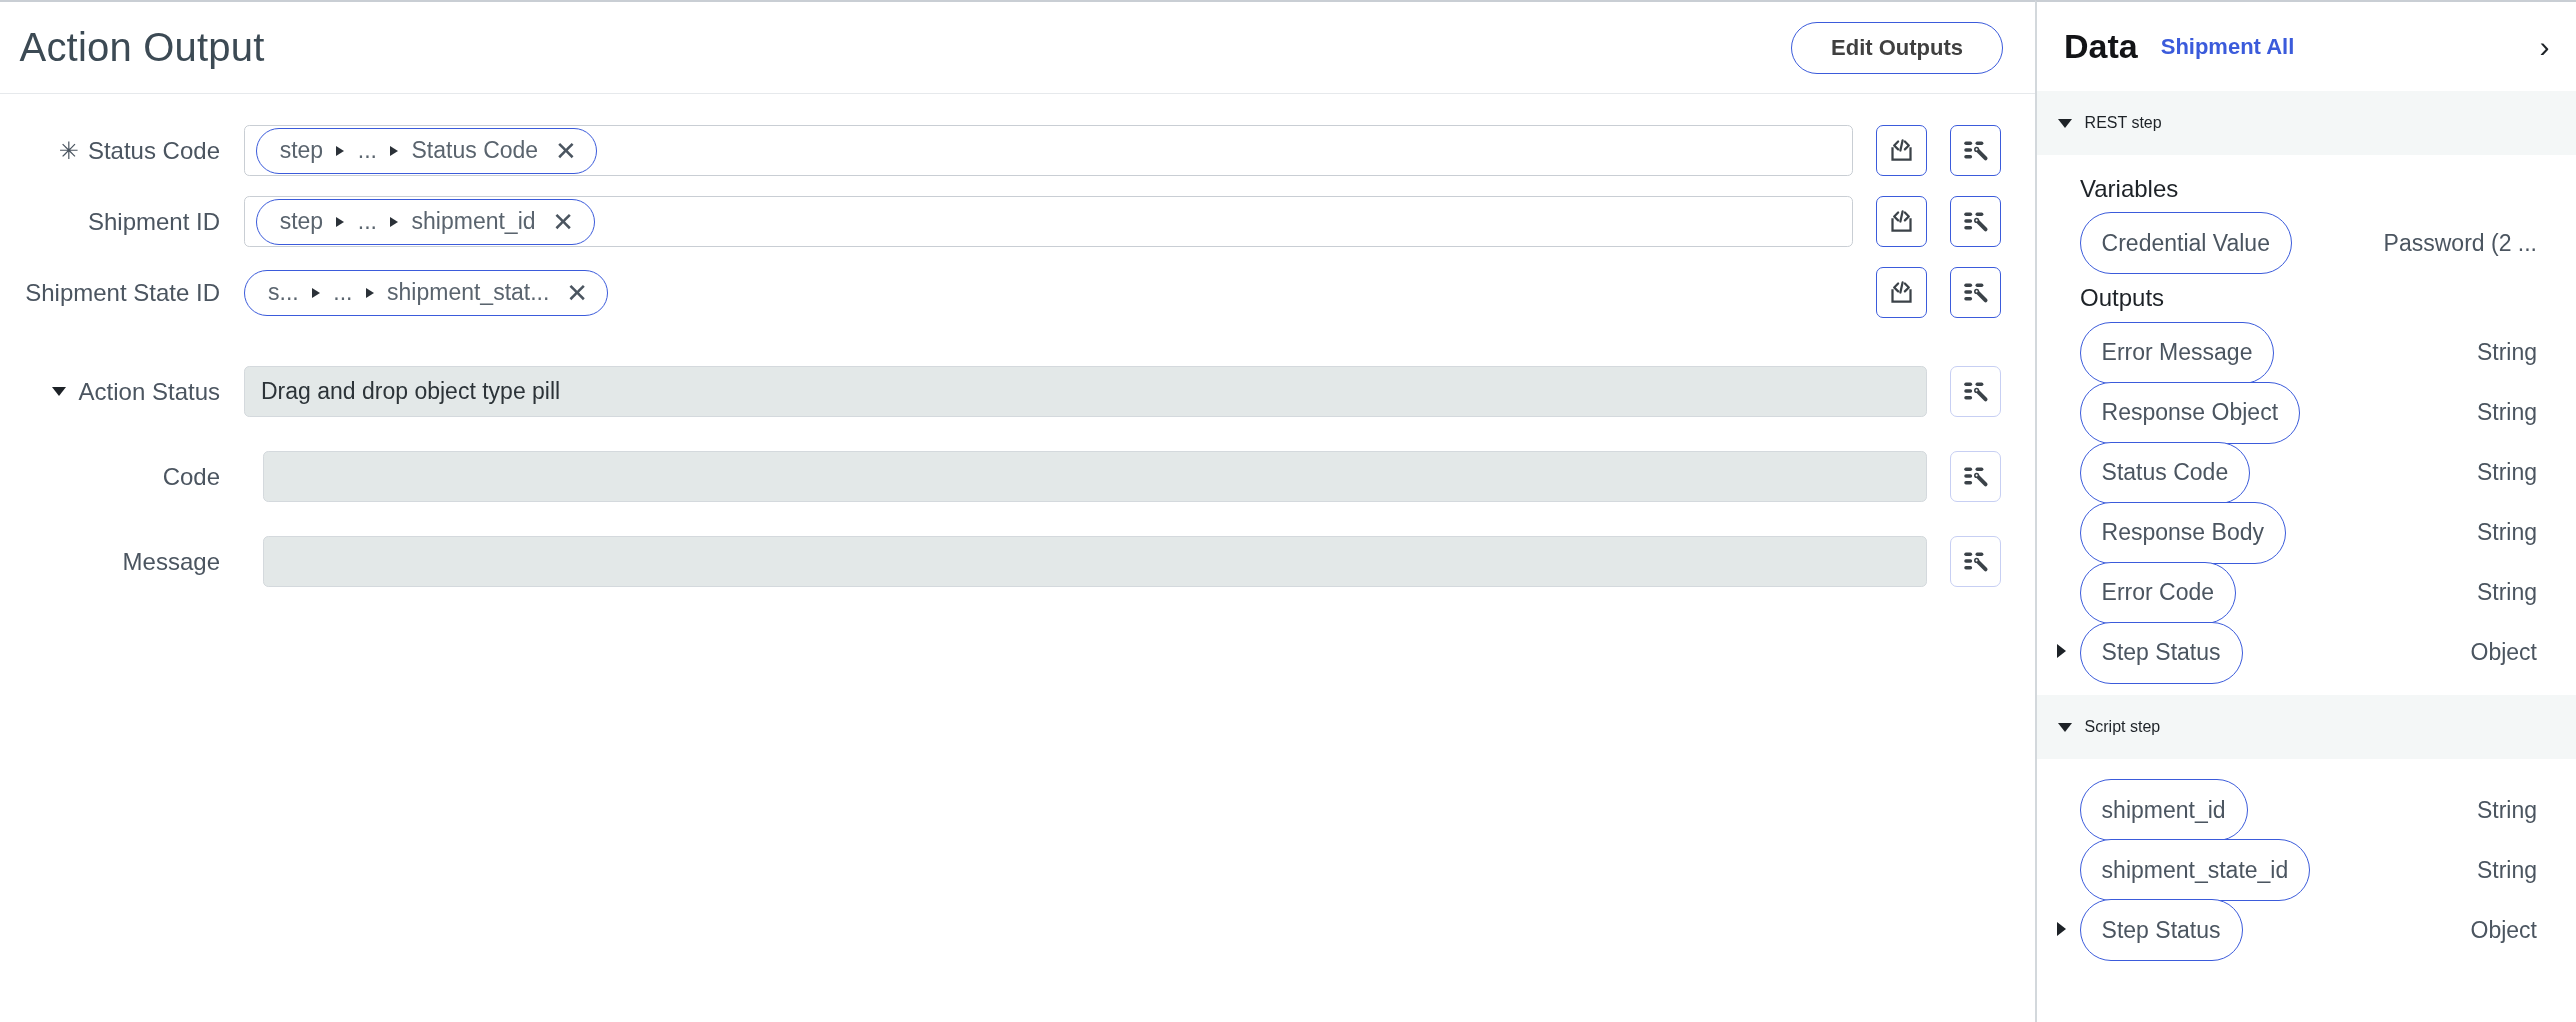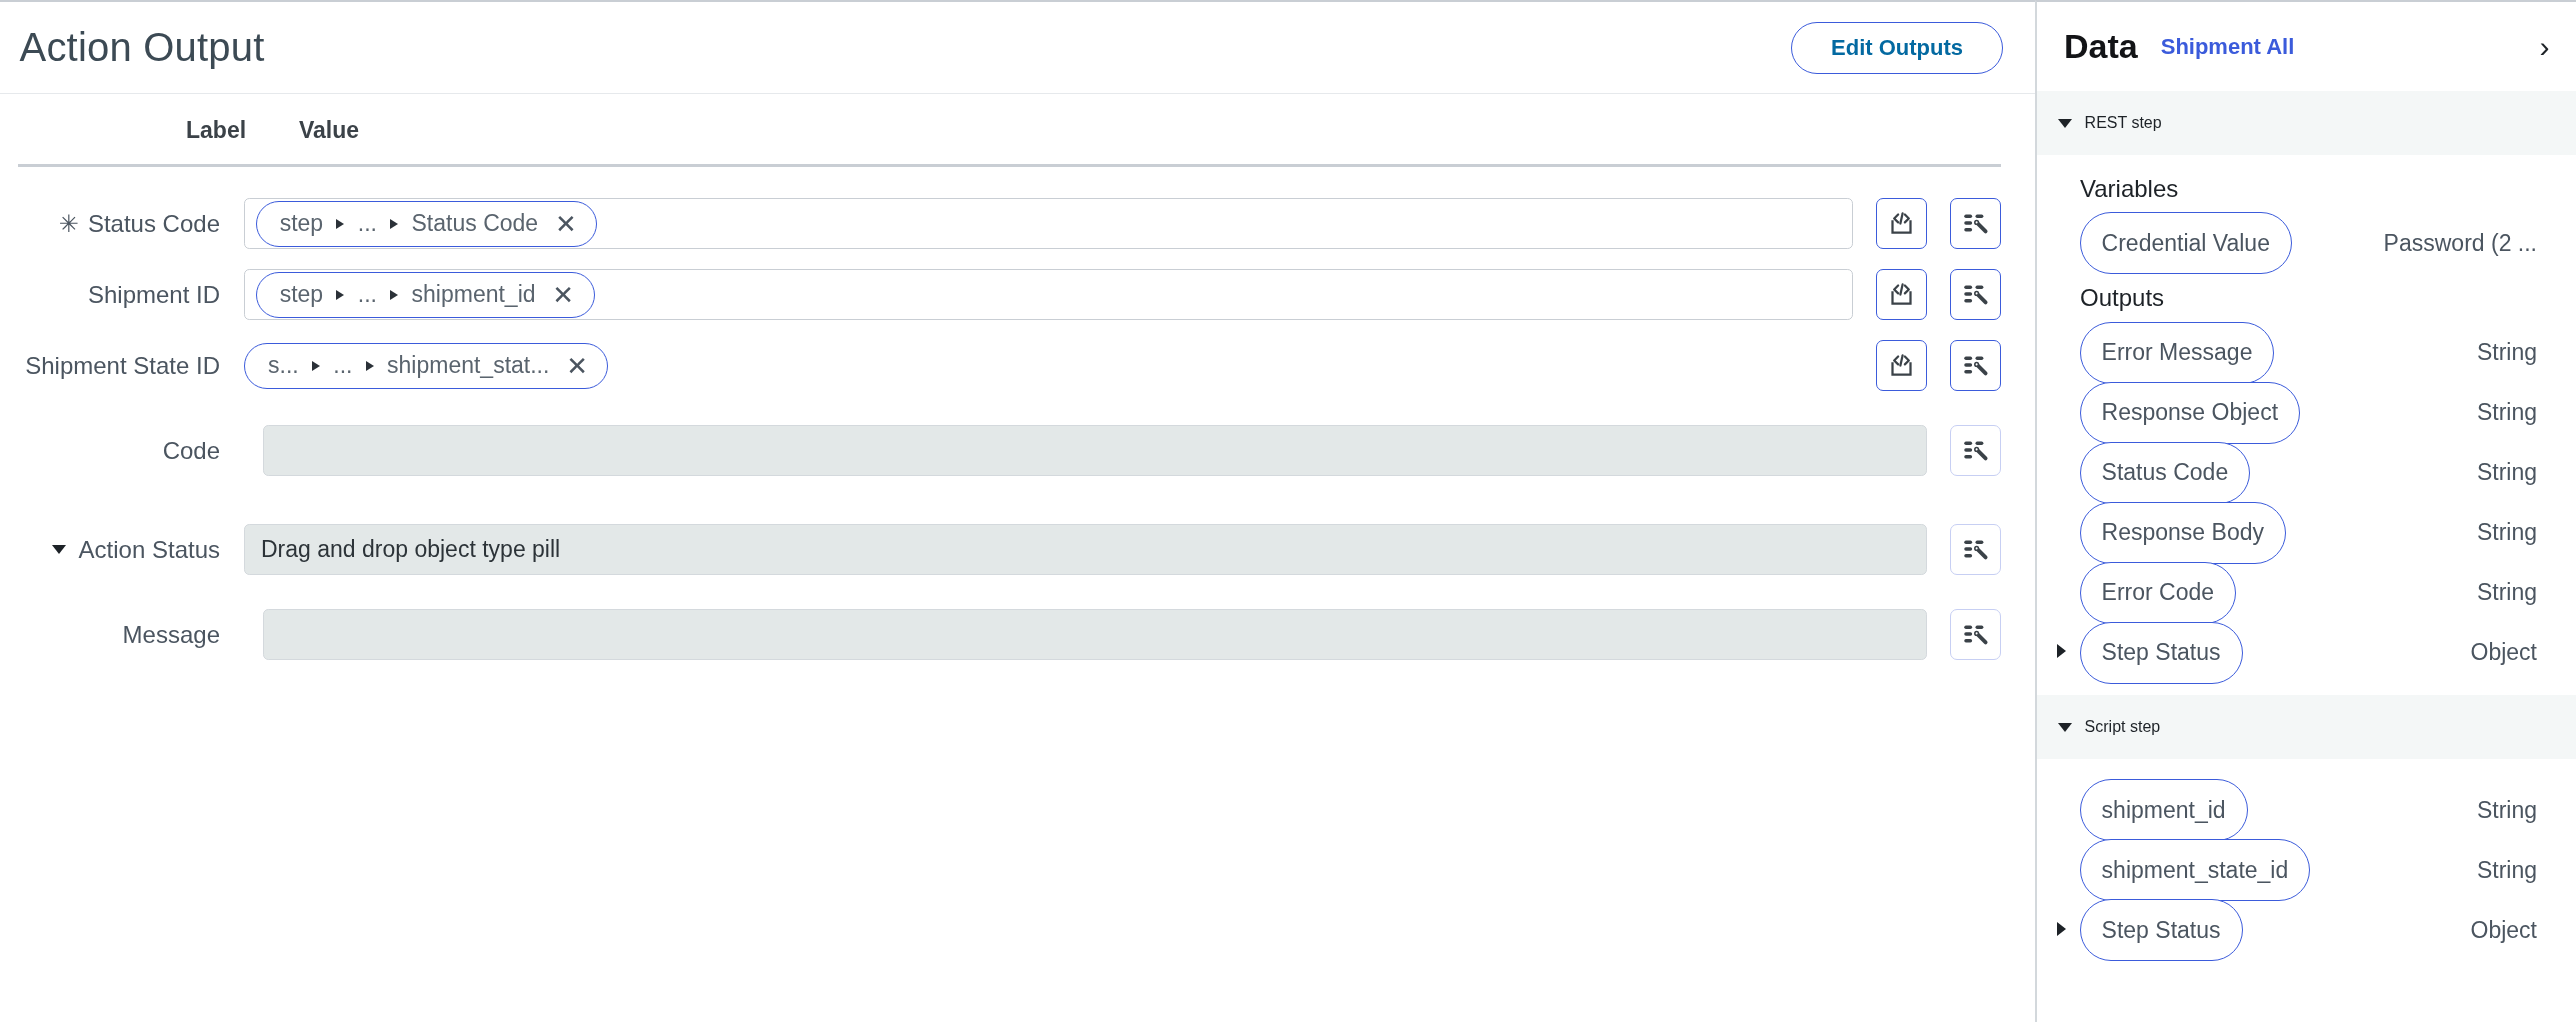--- a/index.html
+++ b/index.html
@@ -30,21 +30,21 @@
     border-bottom: 1.8px solid #e6e9ec;
   }
   .page-title {
     font-size: 40px;
     color: #3c4a54;
     font-weight: 400;
     letter-spacing: 0.2px;
   }
   .edit-outputs-btn {
     border: 1.8px solid #3b5bdb;
-    color: #0369a1;
+    color: #404040;
     background: #ffffff;
     border-radius: 36px;
     padding: 14px 39px;
     font-size: 22px;
     font-weight: 700;
     font-family: "Liberation Sans", sans-serif;
     cursor: pointer;
     line-height: 1;
   }
 
@@ -270,25 +270,20 @@
 
 <div class="app">
 
   <div class="main">
 
     <div class="main-header">
       <div class="page-title">Action Output</div>
       <button class="edit-outputs-btn">Edit Outputs</button>
     </div>
 
-    <div class="col-head">
-      <div class="lbl a">Label</div>
-      <div class="lbl b">Value</div>
-      <div class="head-rule"></div>
-    </div>
 
     <div class="rows">
 
       <div class="row">
         <div class="row-label">
           <span class="req-star">✳</span>
           <span>Status Code</span>
         </div>
         <div class="field-wrap">
           <div class="pill-input">
@@ -387,46 +382,46 @@
               <rect x="12" y="4" width="7" height="3" rx="1.5" fill="#3b4248"></rect>
               <rect x="2" y="10" width="7" height="3" rx="1.5" fill="#3b4248"></rect>
               <rect x="2" y="16" width="7" height="3" rx="1.5" fill="#3b4248"></rect>
               <path d="M13 11 L21 19" stroke="#3b4248" stroke-width="3.4" stroke-linecap="round"></path>
               <circle cx="13" cy="11" r="1.6" fill="#ffffff" stroke="#3b4248" stroke-width="1.4"></circle>
             </svg>
           </div>
         </div>
       </div>
 
-      <div class="row" style="margin-top:14px">
+      <div class="row" style="margin-top:28px">
         <div class="row-label">
-          <span>Code</span>
-        </div>
-        <div class="field-wrap" style="margin-left:43px">
-          <div class="ro-input blank"></div>
+          <span class="disclosure"></span>
+          <span>Action Status</span>
+        </div>
+        <div class="field-wrap">
+          <div class="ro-input">Drag and drop object type pill</div>
           <div class="icon-btn soft">
             <svg width="27" height="27" viewBox="0 0 24 24">
               <rect x="2" y="4" width="7" height="3" rx="1.5" fill="#3b4248"></rect>
               <rect x="12" y="4" width="7" height="3" rx="1.5" fill="#3b4248"></rect>
               <rect x="2" y="10" width="7" height="3" rx="1.5" fill="#3b4248"></rect>
               <rect x="2" y="16" width="7" height="3" rx="1.5" fill="#3b4248"></rect>
               <path d="M13 11 L21 19" stroke="#3b4248" stroke-width="3.4" stroke-linecap="round"></path>
               <circle cx="13" cy="11" r="1.6" fill="#ffffff" stroke="#3b4248" stroke-width="1.4"></circle>
             </svg>
           </div>
         </div>
       </div>
 
-      <div class="row" style="margin-top:28px">
+      <div class="row" style="margin-top:14px">
         <div class="row-label">
-          <span class="disclosure"></span>
-          <span>Action Status</span>
-        </div>
-        <div class="field-wrap">
-          <div class="ro-input">Drag and drop object type pill</div>
+          <span>Code</span>
+        </div>
+        <div class="field-wrap" style="margin-left:43px">
+          <div class="ro-input blank"></div>
           <div class="icon-btn soft">
             <svg width="27" height="27" viewBox="0 0 24 24">
               <rect x="2" y="4" width="7" height="3" rx="1.5" fill="#3b4248"></rect>
               <rect x="12" y="4" width="7" height="3" rx="1.5" fill="#3b4248"></rect>
               <rect x="2" y="10" width="7" height="3" rx="1.5" fill="#3b4248"></rect>
               <rect x="2" y="16" width="7" height="3" rx="1.5" fill="#3b4248"></rect>
               <path d="M13 11 L21 19" stroke="#3b4248" stroke-width="3.4" stroke-linecap="round"></path>
               <circle cx="13" cy="11" r="1.6" fill="#ffffff" stroke="#3b4248" stroke-width="1.4"></circle>
             </svg>
           </div>

